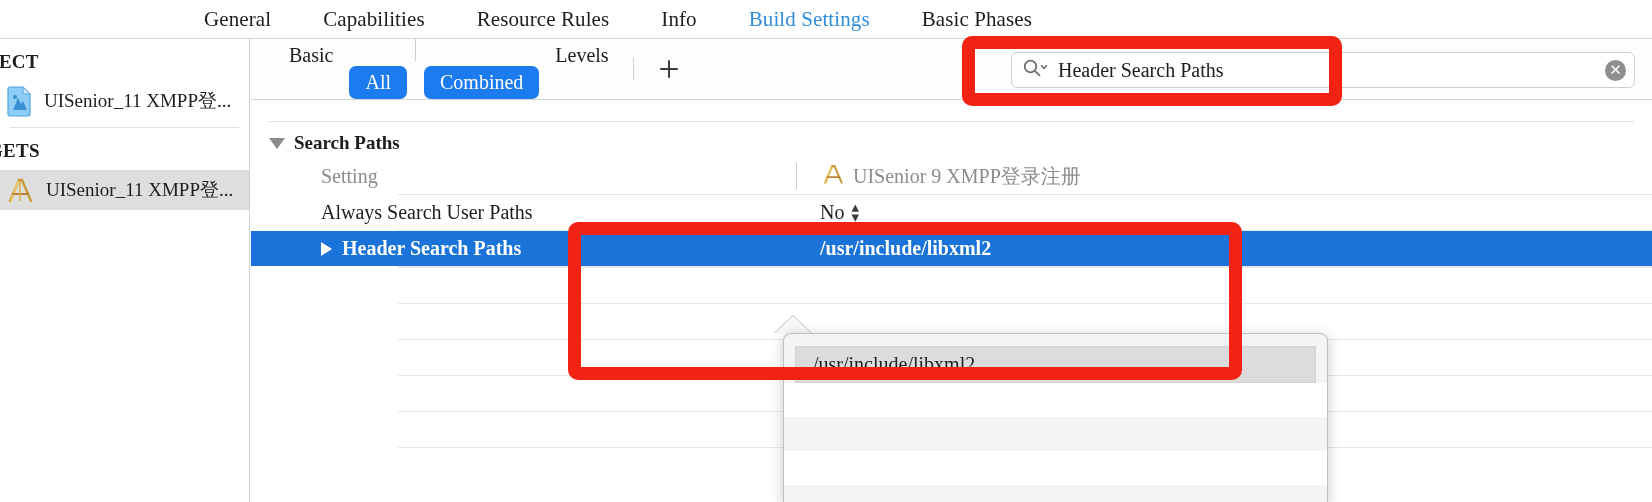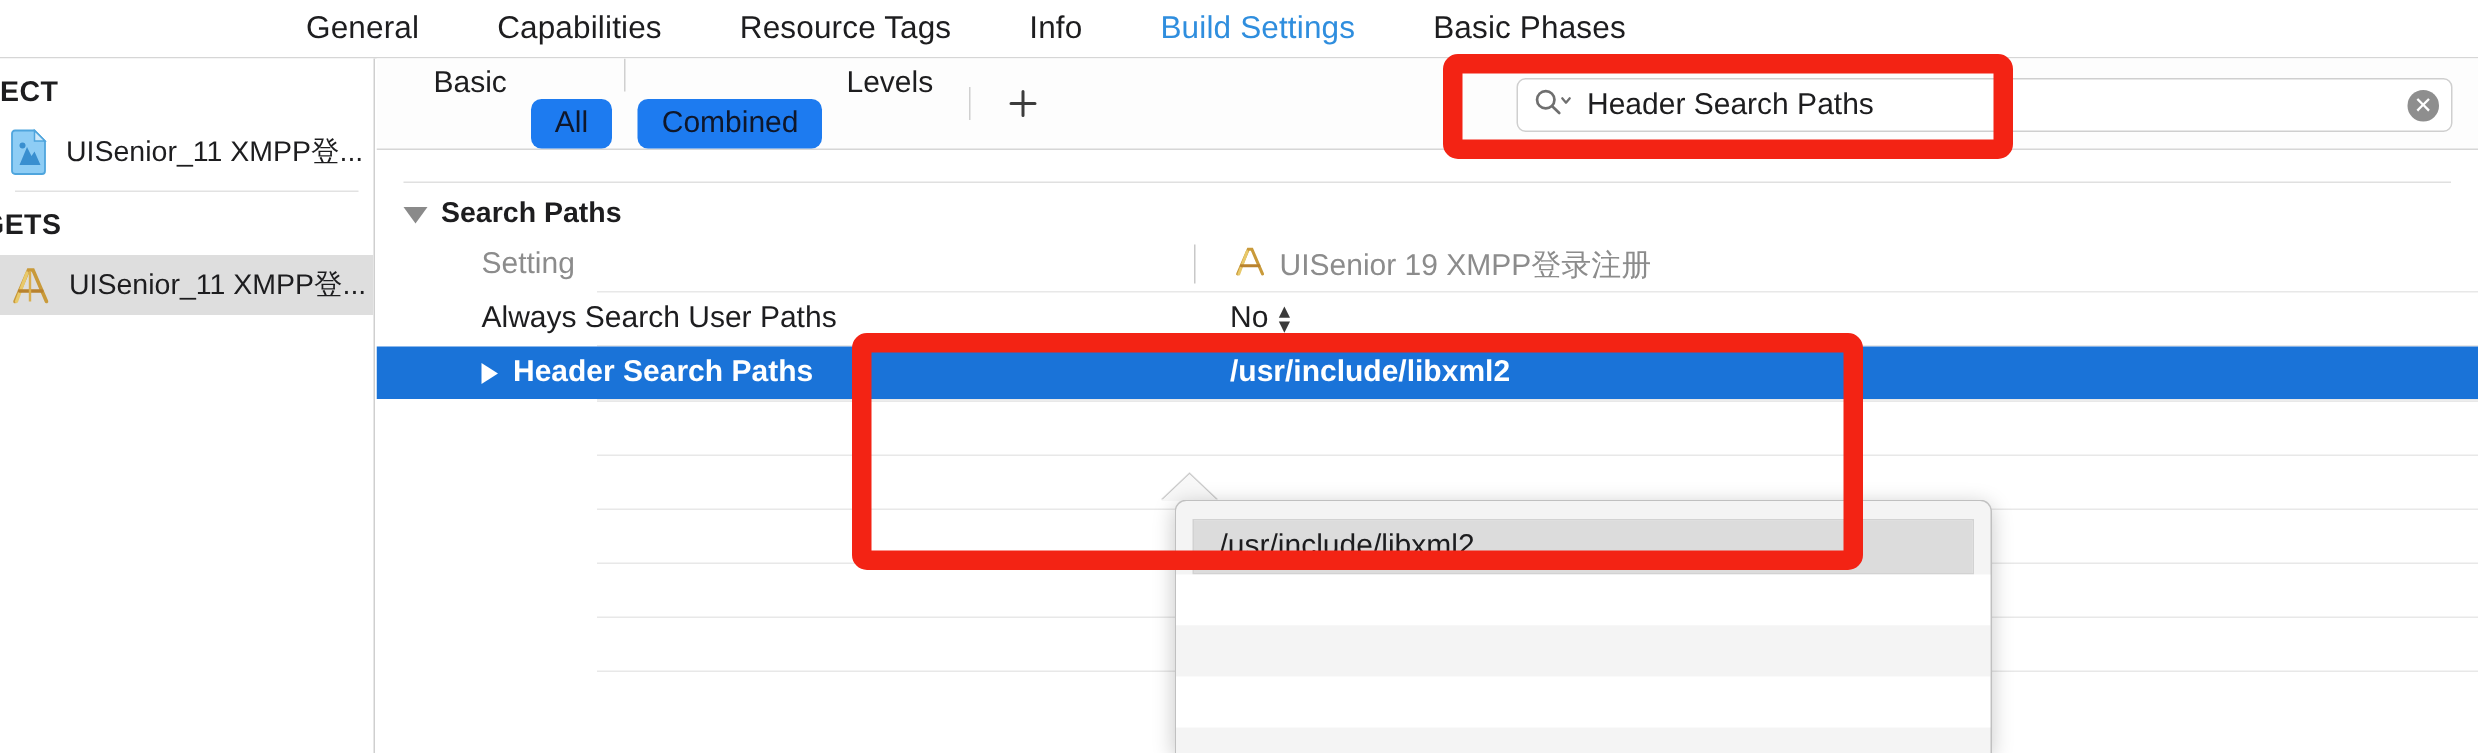--- a/index.html
+++ b/index.html
@@ -3,21 +3,21 @@
 <meta charset="utf-8">
 <style>
   * { box-sizing: border-box; margin: 0; padding: 0; }
   html, body {
     width: 1652px; height: 502px;
     overflow: hidden;
     background: #ffffff;
     font-family: "Liberation Sans", sans-serif;
     -webkit-font-smoothing: antialiased;
   }
-  #root { position: relative; width: 1652px; height: 450px; background: #ffffff; }
+  #root { position: relative; width: 1652px; height: 450px; background: #ffffff; font-family: Liberation Serif, serif; }
 
   
   .tabbar {
     position: absolute; left: 0; top: 0; width: 1652px; height: 38px;
     background: #ffffff;
     display: flex; align-items: center;
   }
   .tabbar-inner { display: flex; align-items: center; gap: 0px; margin-left: 178px; }
   .tab {
     font-size: 21px; color: #1d1d1f; letter-spacing: .1px;
@@ -64,21 +64,21 @@
   .toolbar {
     position: relative; height: 61px; width: 100%;
     background: #fdfdfd; border-bottom: 1px solid #d6d6d6;
     display: flex; align-items: center;
   }
   .seg { display: flex; align-items: flex-start; margin-left: 22px; gap: 0; }
   .seg-item {
     font-size: 20px; color: #1d1d1f; padding: 5px 16px;
     border-radius: 7px; white-space: nowrap; cursor: default;
   }
-  .seg-item.on { background: #1d7bf0; color: #0f172a; margin-top: 27px; }
+  .seg-item.on { background: #1d7bf0; color: #ffffff; margin-top: 27px; }
   .seg-divider { width: 1px; height: 22px; background: #d0d0d0; margin: 0 8px; }
   .plus-btn {
     margin-left: 10px; width: 34px; height: 34px;
     display: flex; align-items: center; justify-content: center; cursor: default;
   }
 
   .searchfield {
     position: absolute; left: 760px; top: 13px; width: 624px; height: 36px;
     background: #ffffff; border: 1px solid #cfcfcf; border-radius: 6px;
     display: flex; align-items: center; padding: 0 8px 0 10px;
@@ -166,21 +166,21 @@
 </style>
 </head>
 <body>
 
 <div id="root">
 
   <div class="tabbar">
     <div class="tabbar-inner" id="tabbar-inner">
         <div class="tab">General</div>
         <div class="tab">Capabilities</div>
-        <div class="tab">Resource Tags</div>
+        <div class="tab">Resource Rules</div>
         <div class="tab">Info</div>
         <div class="tab active">Build Settings</div>
         <div class="tab">Basic Phases</div>
       </div>
   </div>
   <div class="tabbar-sep"></div>
 
   <div class="sidebar">
     <div class="side-group-title">OJECT</div>
 
@@ -255,21 +255,21 @@
         <div class="c-name">Setting</div>
         <div class="col-sep"></div>
         <div class="c-val">
           <span>
             <svg width="26" height="22" viewBox="0 0 32 28">
               <path d="M6 25 L15 4 L18 4 L27 25" fill="none" stroke="#c99a3a" stroke-width="2.6" stroke-linecap="round"></path>
               <path d="M14 6 L7 25" fill="none" stroke="#e8c96a" stroke-width="2.4" stroke-linecap="round"></path>
               <path d="M9 18 L24 18" fill="none" stroke="#b9822e" stroke-width="2.4" stroke-linecap="round"></path>
             </svg>
           </span>
-          <span>UISenior 19 XMPP登录注册</span>
+          <span>UISenior 9 XMPP登录注册</span>
         </div>
       </div>
       <div class="rowline"></div>
 
       <div id="rows-container">
           <div class="row">
             <div class="c-name">
               <span>Always Search User Paths</span>
             </div>
             <div class="col-sep" style="background: transparent;"></div>

